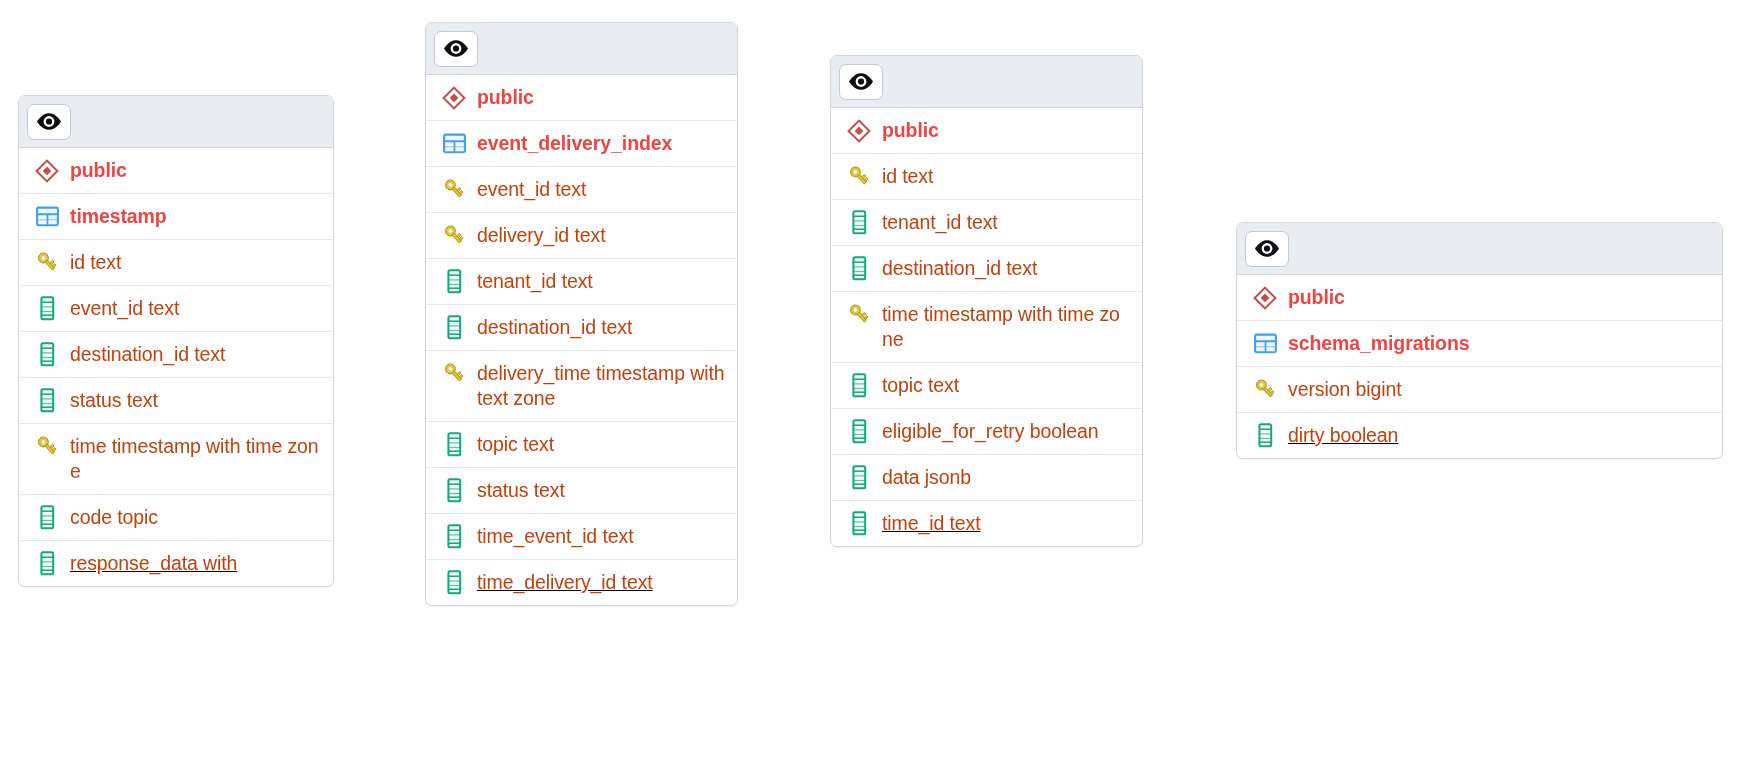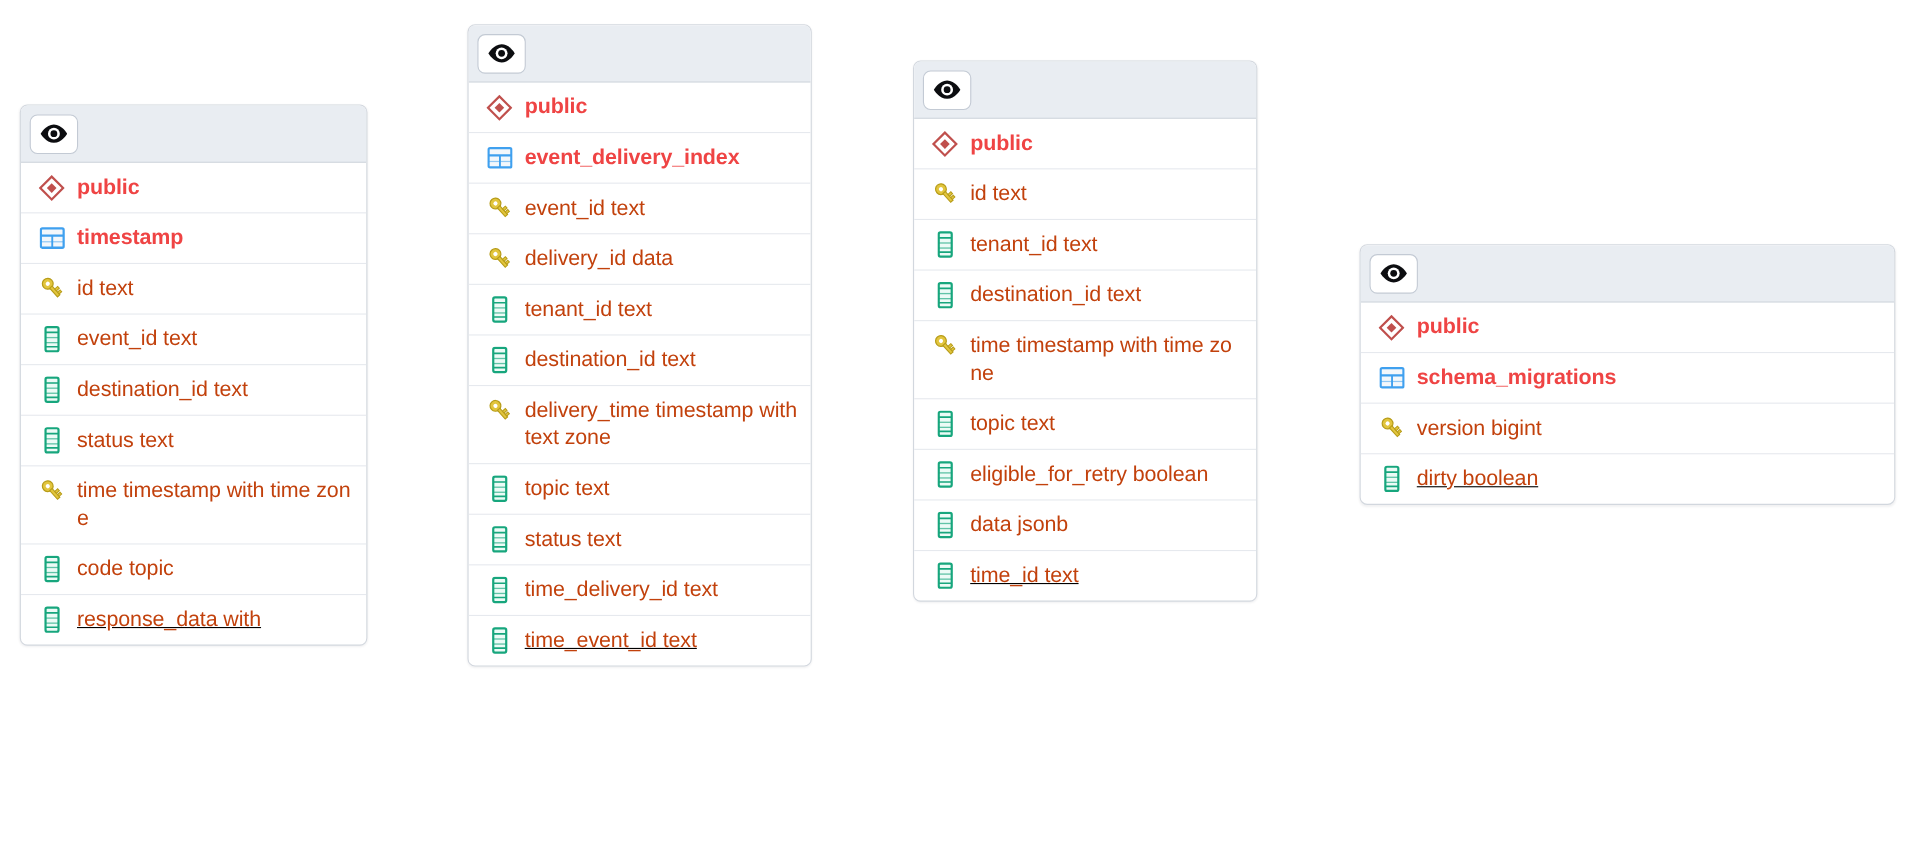--- a/index.html
+++ b/index.html
@@ -243,21 +243,21 @@
           <svg width="25" height="25" viewBox="0 0 25 25" aria-hidden="true">
             <g transform="rotate(-42 12.5 12.5)">
               <circle cx="12.5" cy="6.4" r="4.9" fill="#e2c53d" stroke="#b79c18" stroke-width="1.1"></circle>
               <circle cx="12.5" cy="6.4" r="1.9" fill="#ffffff"></circle>
               <rect x="11.1" y="10.6" width="2.9" height="10.6" fill="#e2c53d" stroke="#b79c18" stroke-width="1"></rect>
               <rect x="14" y="14.2" width="3.6" height="2.3" fill="#e2c53d" stroke="#b79c18" stroke-width="0.9"></rect>
               <rect x="14" y="18" width="3.1" height="2.2" fill="#e2c53d" stroke="#b79c18" stroke-width="0.9"></rect>
             </g>
           </svg>
         </span>
-        <span class="row-label">delivery_id data</span>
+        <span class="row-label">delivery_id text</span>
       </div>
       <div class="row">
         <span class="row-icon">
           <svg width="15" height="25" viewBox="0 0 15 25" aria-hidden="true">
             <rect x="1.4" y="1.3" width="11.8" height="22" rx="1.6" fill="#ecfbf6" stroke="#17a67d" stroke-width="2"></rect>
             <line x1="1.4" y1="6.2" x2="13.2" y2="6.2" stroke="#17a67d" stroke-width="1.5"></line>
             <line x1="1.4" y1="10.9" x2="13.2" y2="10.9" stroke="#17a67d" stroke-width="1.2" opacity="0.65"></line>
             <line x1="1.4" y1="15.5" x2="13.2" y2="15.5" stroke="#17a67d" stroke-width="1.2" opacity="0.65"></line>
             <line x1="1.4" y1="19.2" x2="13.2" y2="19.2" stroke="#17a67d" stroke-width="1.5"></line>
           </svg>
@@ -317,33 +317,33 @@
       <div class="row">
         <span class="row-icon">
           <svg width="15" height="25" viewBox="0 0 15 25" aria-hidden="true">
             <rect x="1.4" y="1.3" width="11.8" height="22" rx="1.6" fill="#ecfbf6" stroke="#17a67d" stroke-width="2"></rect>
             <line x1="1.4" y1="6.2" x2="13.2" y2="6.2" stroke="#17a67d" stroke-width="1.5"></line>
             <line x1="1.4" y1="10.9" x2="13.2" y2="10.9" stroke="#17a67d" stroke-width="1.2" opacity="0.65"></line>
             <line x1="1.4" y1="15.5" x2="13.2" y2="15.5" stroke="#17a67d" stroke-width="1.2" opacity="0.65"></line>
             <line x1="1.4" y1="19.2" x2="13.2" y2="19.2" stroke="#17a67d" stroke-width="1.5"></line>
           </svg>
         </span>
+        <span class="row-label">time_event_id text</span>
+      </div>
+      <div class="row">
+        <span class="row-icon">
+          <svg width="15" height="25" viewBox="0 0 15 25" aria-hidden="true">
+            <rect x="1.4" y="1.3" width="11.8" height="22" rx="1.6" fill="#ecfbf6" stroke="#17a67d" stroke-width="2"></rect>
+            <line x1="1.4" y1="6.2" x2="13.2" y2="6.2" stroke="#17a67d" stroke-width="1.5"></line>
+            <line x1="1.4" y1="10.9" x2="13.2" y2="10.9" stroke="#17a67d" stroke-width="1.2" opacity="0.65"></line>
+            <line x1="1.4" y1="15.5" x2="13.2" y2="15.5" stroke="#17a67d" stroke-width="1.2" opacity="0.65"></line>
+            <line x1="1.4" y1="19.2" x2="13.2" y2="19.2" stroke="#17a67d" stroke-width="1.5"></line>
+          </svg>
+        </span>
         <span class="row-label">time_delivery_id text</span>
-      </div>
-      <div class="row">
-        <span class="row-icon">
-          <svg width="15" height="25" viewBox="0 0 15 25" aria-hidden="true">
-            <rect x="1.4" y="1.3" width="11.8" height="22" rx="1.6" fill="#ecfbf6" stroke="#17a67d" stroke-width="2"></rect>
-            <line x1="1.4" y1="6.2" x2="13.2" y2="6.2" stroke="#17a67d" stroke-width="1.5"></line>
-            <line x1="1.4" y1="10.9" x2="13.2" y2="10.9" stroke="#17a67d" stroke-width="1.2" opacity="0.65"></line>
-            <line x1="1.4" y1="15.5" x2="13.2" y2="15.5" stroke="#17a67d" stroke-width="1.2" opacity="0.65"></line>
-            <line x1="1.4" y1="19.2" x2="13.2" y2="19.2" stroke="#17a67d" stroke-width="1.5"></line>
-          </svg>
-        </span>
-        <span class="row-label">time_event_id text</span>
       </div>
     </div>
     <div class="er-card" style="left: 830px; top: 55px; width: 313px;">
       <div class="card-header" style="background: rgb(233, 237, 242);">
         <div class="eye-btn">
           <svg width="26" height="19" viewBox="0 0 26 19" aria-hidden="true">
             <path d="M13 1.2C5.6 1.2 1 9.5 1 9.5s4.6 8.3 12 8.3 12-8.3 12-8.3S20.4 1.2 13 1.2z" fill="#0c0d10"></path>
             <circle cx="13" cy="9.5" r="5.4" fill="#ffffff"></circle>
             <circle cx="13" cy="9.5" r="3.1" fill="#0c0d10"></circle>
           </svg>

